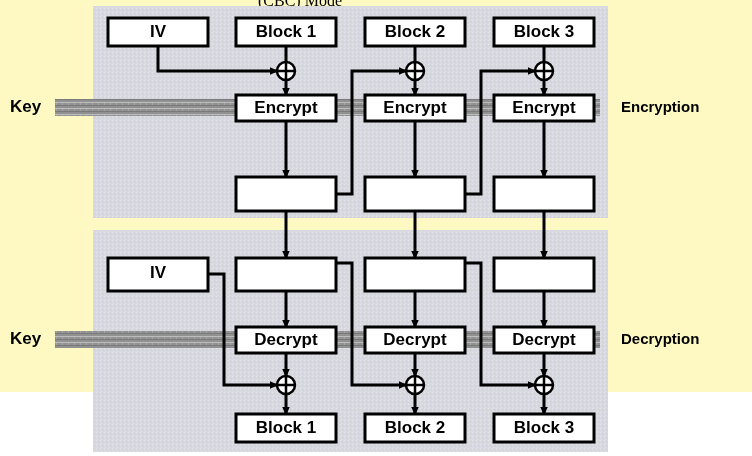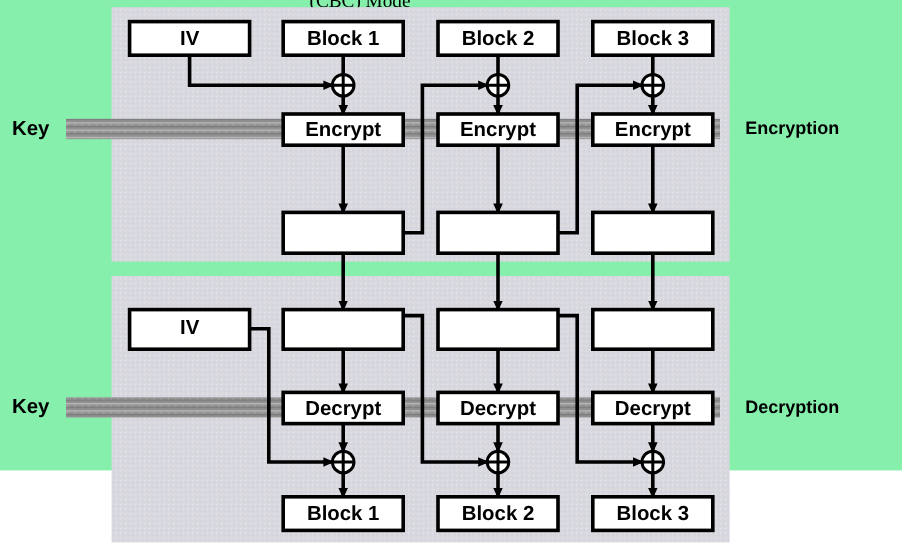--- a/index.html
+++ b/index.html
@@ -2,21 +2,21 @@
 <html><head>
 <meta charset="utf-8">
 <title>CBC Mode Diagram</title>
 <style>
   html,body{margin:0;padding:0;background:#ffffff;}
   body{
     width:752px;height:456px;overflow:hidden;
     font-family:"Liberation Sans","DejaVu Sans",sans-serif;
     -webkit-font-smoothing:none;
   }
-  #stage{position:relative;width:752px;height:392px;background:#86efac;}
+  #stage{position:relative;width:752px;height:392px;background:#fef9c3;}
   svg#diagram{position:absolute;left:0;top:0;width:752px;height:456px;display:block;}
 
   
   .box-label{
     font-family:"Liberation Sans","DejaVu Sans",sans-serif;
     font-size:17px;font-weight:bold;fill:#000;
     text-anchor:middle;dominant-baseline:middle;
   }
   .side-label{
     font-family:"Liberation Sans","DejaVu Sans",sans-serif;

